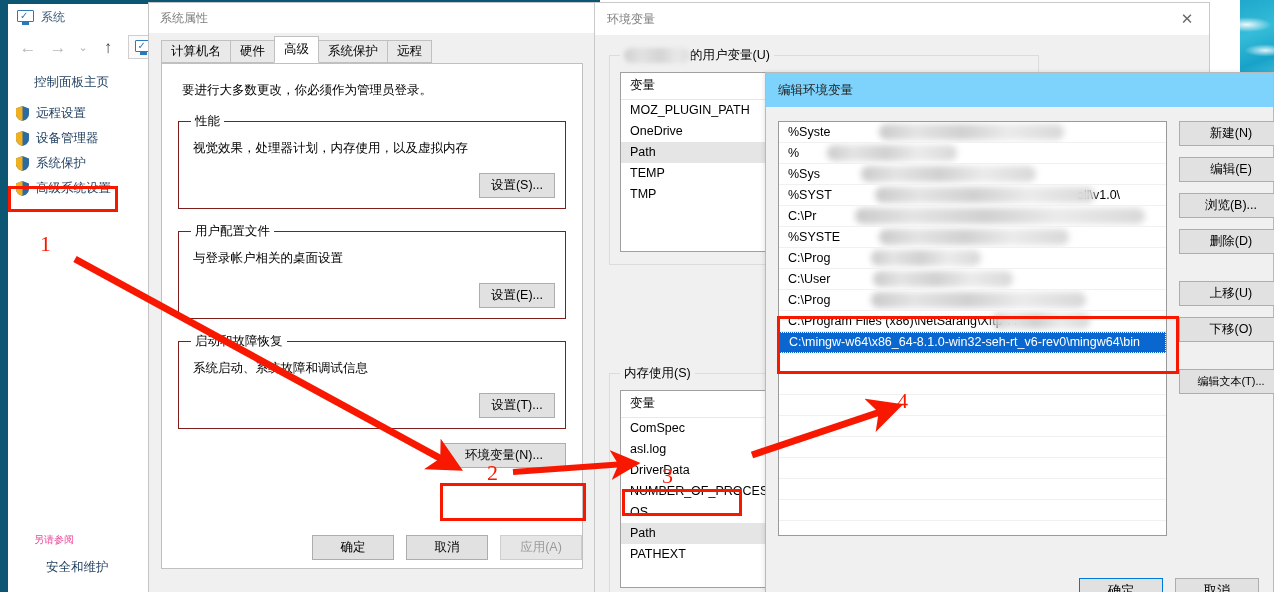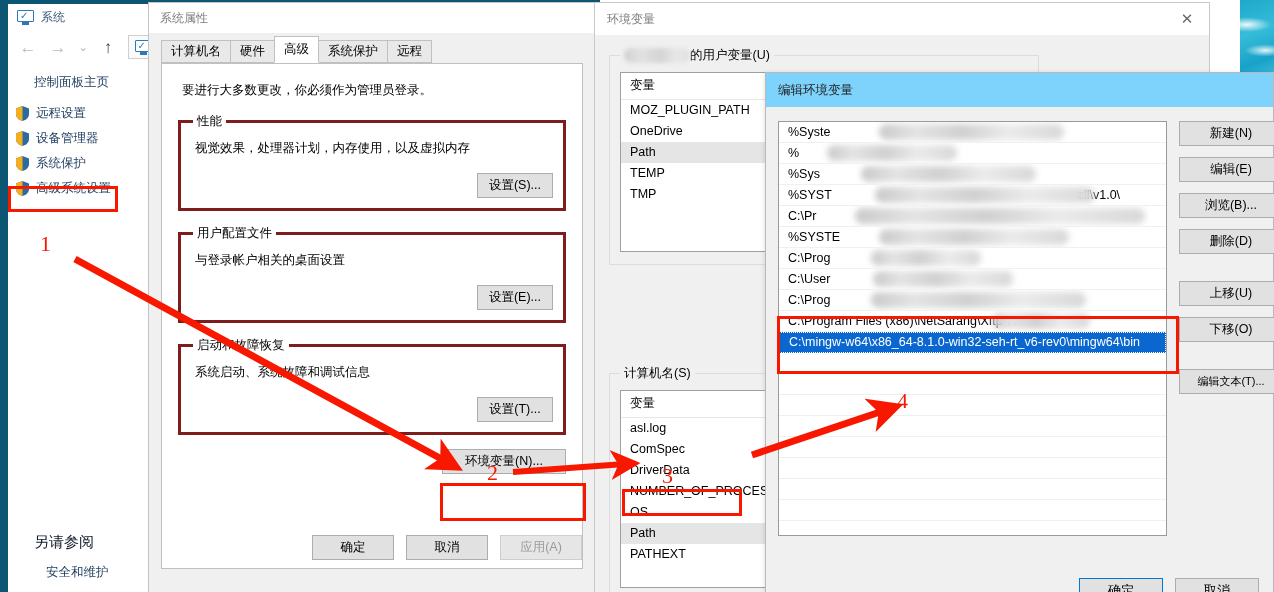--- a/index.html
+++ b/index.html
@@ -83,21 +83,21 @@
     display: flex; align-items: center; gap: 7px;
     padding: 4px 0 4px 8px; font-size: 12.5px; color: #1a3a5c;
   }
   .shield-icon {
     width: 13px; height: 15px; flex: 0 0 auto; position: relative;
   }
   .shield-icon svg { display: block; }
   .cp-seealso {
     position: absolute; left: 0; top: 465px; width: 138px;
   }
-  .cp-seealso-head { padding-left: 26px; font-size: 15px; color: #0f172a; }
+  .cp-seealso-head { padding-left: 26px; font-size: 10px; color: #ec4899; }
   .cp-seealso-link { padding: 12px 0 0 38px; font-size: 12.5px; color: #1a3a5c; }
 
   
   .sysprop {
     position: absolute; left: 148px; top: 2px; width: 448px; height: 592px;
     background: #f0f0f0; border: 1px solid #c4c4c4; border-bottom: none;
   }
   .sysprop-titlebar {
     height: 30px; background: #fff; display: flex; align-items: center;
     padding-left: 11px; color: #7d7d7d; font-size: 12px;
@@ -120,21 +120,21 @@
     font-weight: normal;
   }
 
   .tabpane {
     background: #fff; border: 1px solid #c0c0c0; border-top: none;
     height: 505px; padding: 16px 16px 0 16px; position: relative;
   }
   .admin-note { font-size: 12.5px; margin: 2px 0 14px 4px; }
 
   fieldset.grp {
-    border: 3px solid #7f1d1d; border-radius: 0;
+    border: 1px solid #7f1d1d; border-radius: 0;
     margin: 0 0 14px 0; padding: 6px 10px 10px 10px; position: relative;
   }
   fieldset.grp legend { font-size: 12.5px; padding: 0 4px; margin-left: 2px; }
   .grp-desc { font-size: 12.5px; margin: 4px 0 0 4px; }
   .grp-btnrow { display: flex; justify-content: flex-end; margin-top: 16px; }
 
   .winbtn {
     min-width: 76px; height: 25px; padding: 0 10px;
     background: #e1e1e1; border: 1px solid #adadad; font-size: 12.5px;
     display: inline-flex; align-items: center; justify-content: center;
@@ -404,25 +404,25 @@
             <div class="row">OneDrive</div>
             <div class="row sel">Path</div>
             <div class="row">TEMP</div>
             <div class="row">TMP</div>
           </div>
         </fieldset>
       </div>
 
       <div class="sysgrp-wrap">
         <fieldset class="envgrp" style="width:200px;">
-          <legend>计算机名(S)</legend>
+          <legend>内存使用(S)</legend>
           <div class="varlist sysvarlist">
             <div class="hdr">变量</div>
+            <div class="row">ComSpec</div>
             <div class="row">asl.log</div>
-            <div class="row">ComSpec</div>
             <div class="row">DriverData</div>
             <div class="row">NUMBER_OF_PROCESSO</div>
             <div class="row">OS</div>
             <div class="row sel">Path</div>
             <div class="row">PATHEXT</div>
           </div>
         </fieldset>
       </div>
     </div>
   </div>

